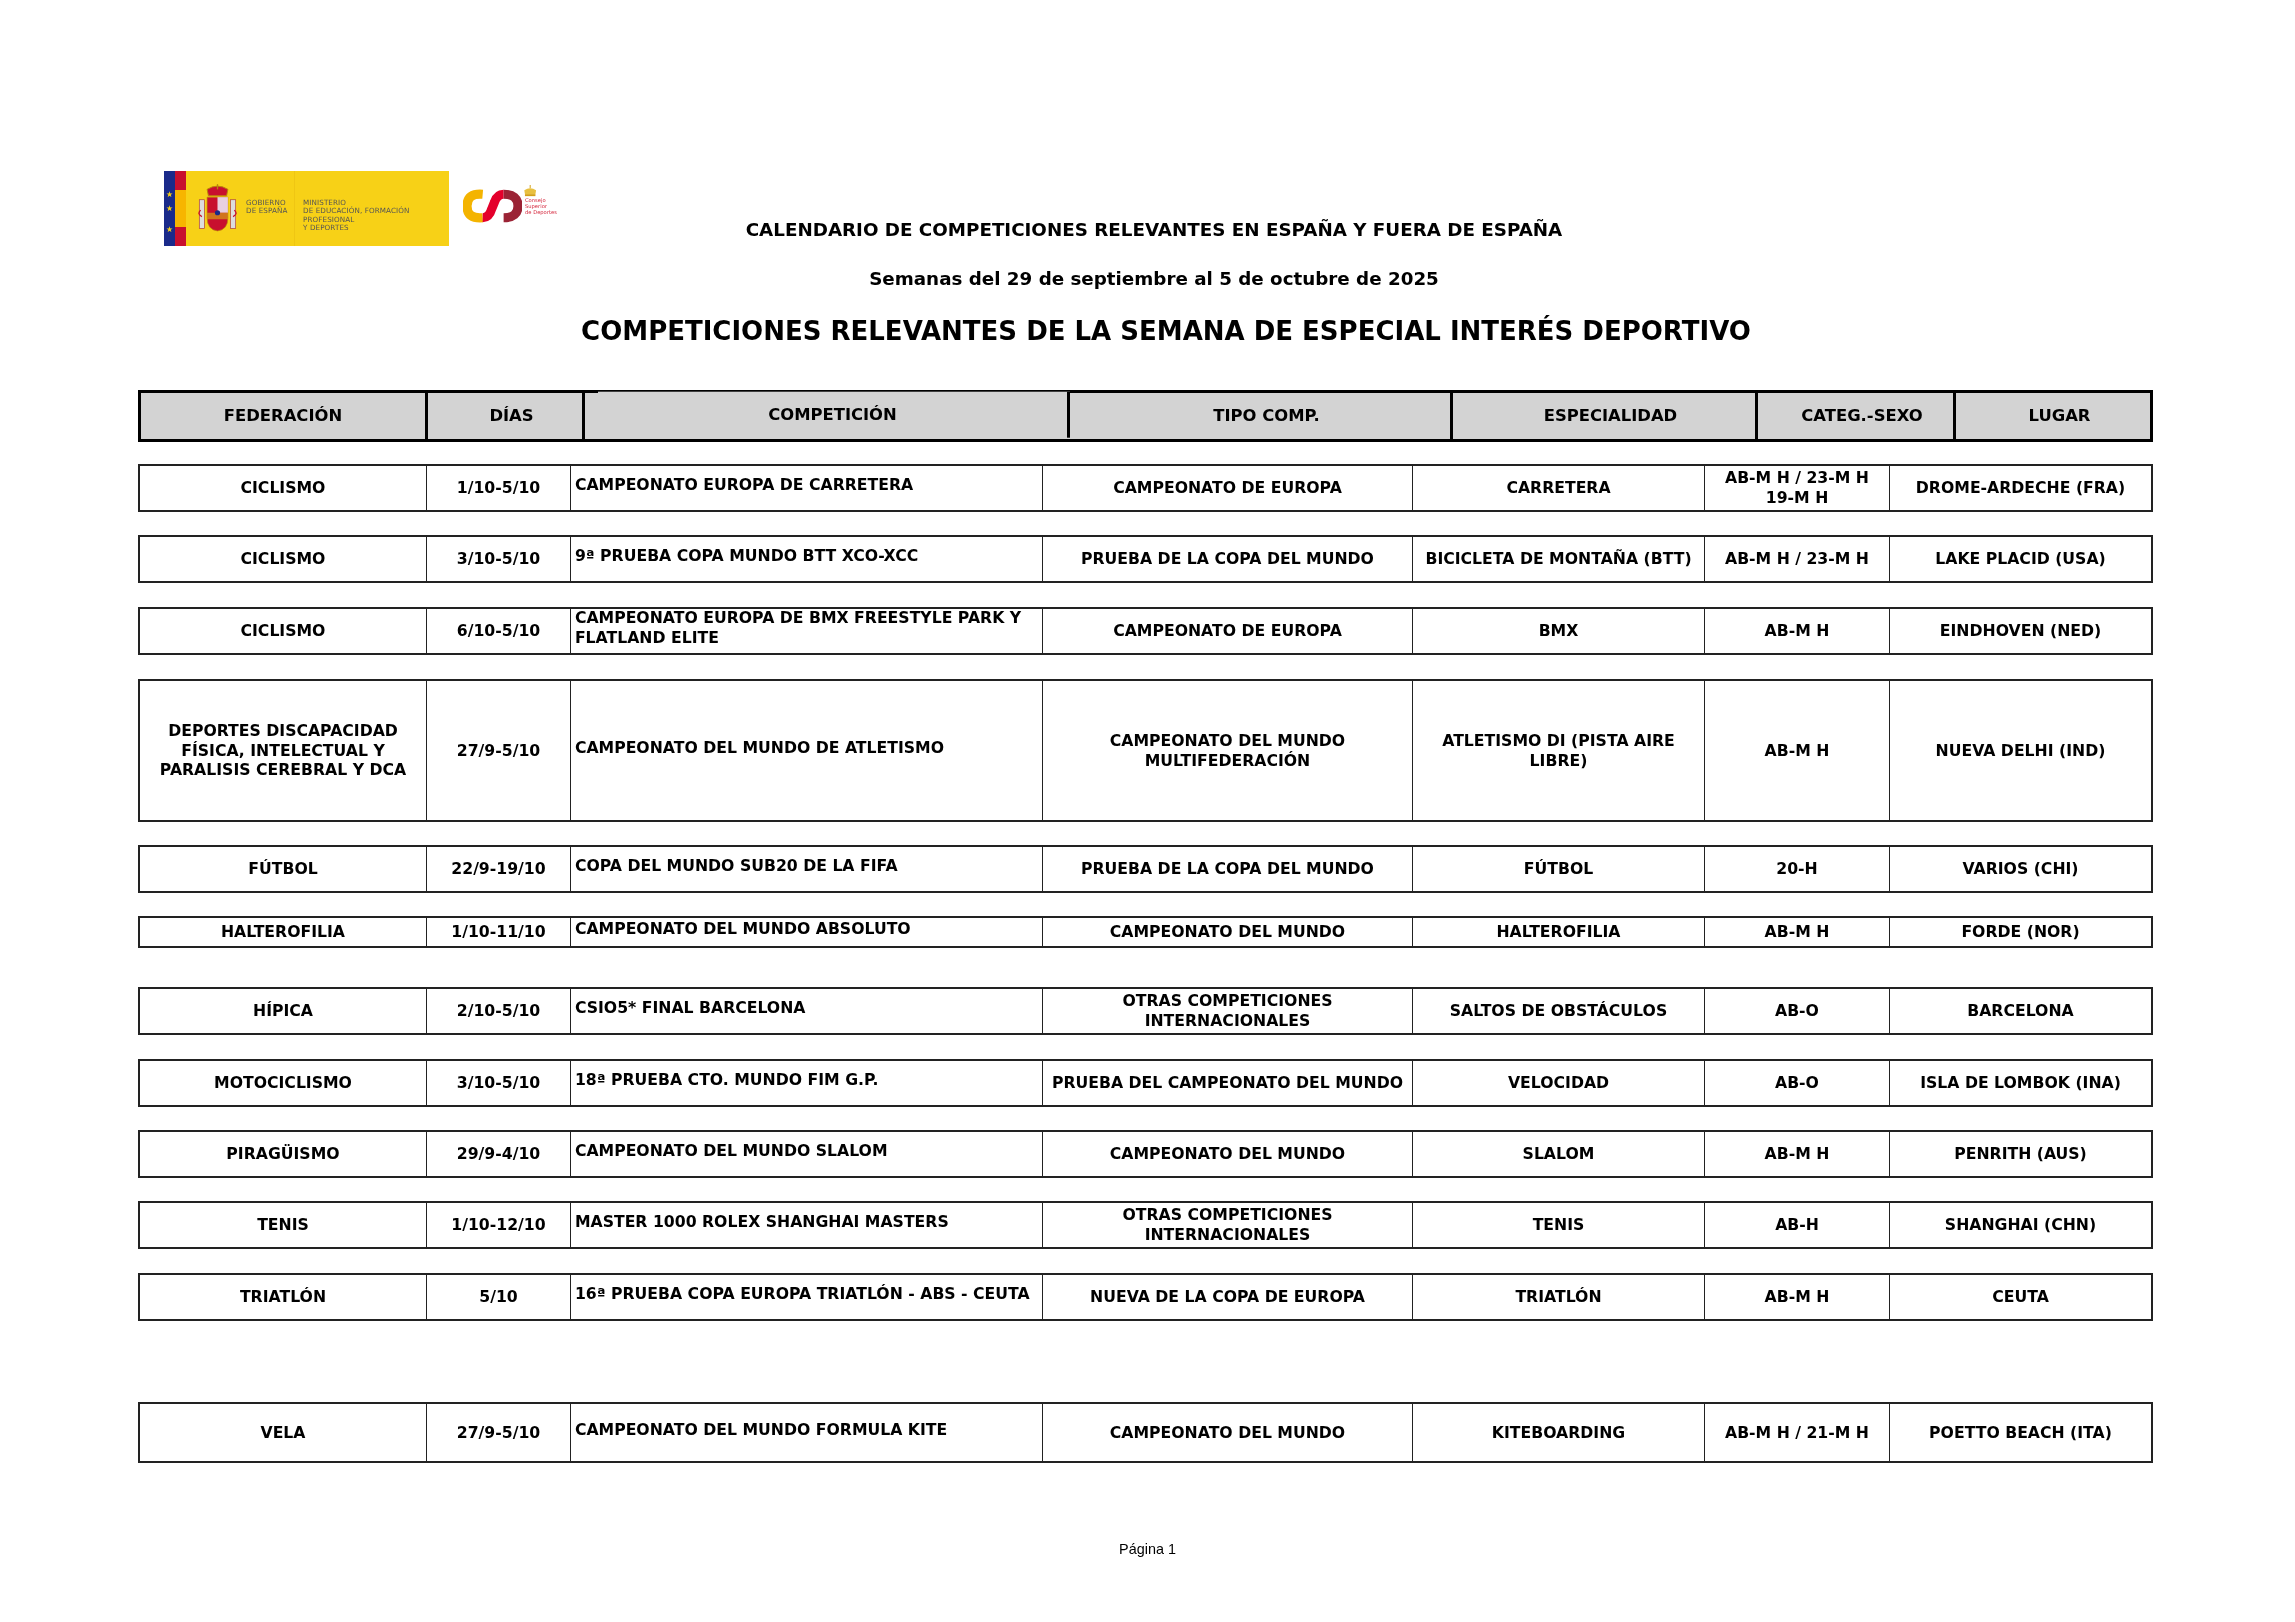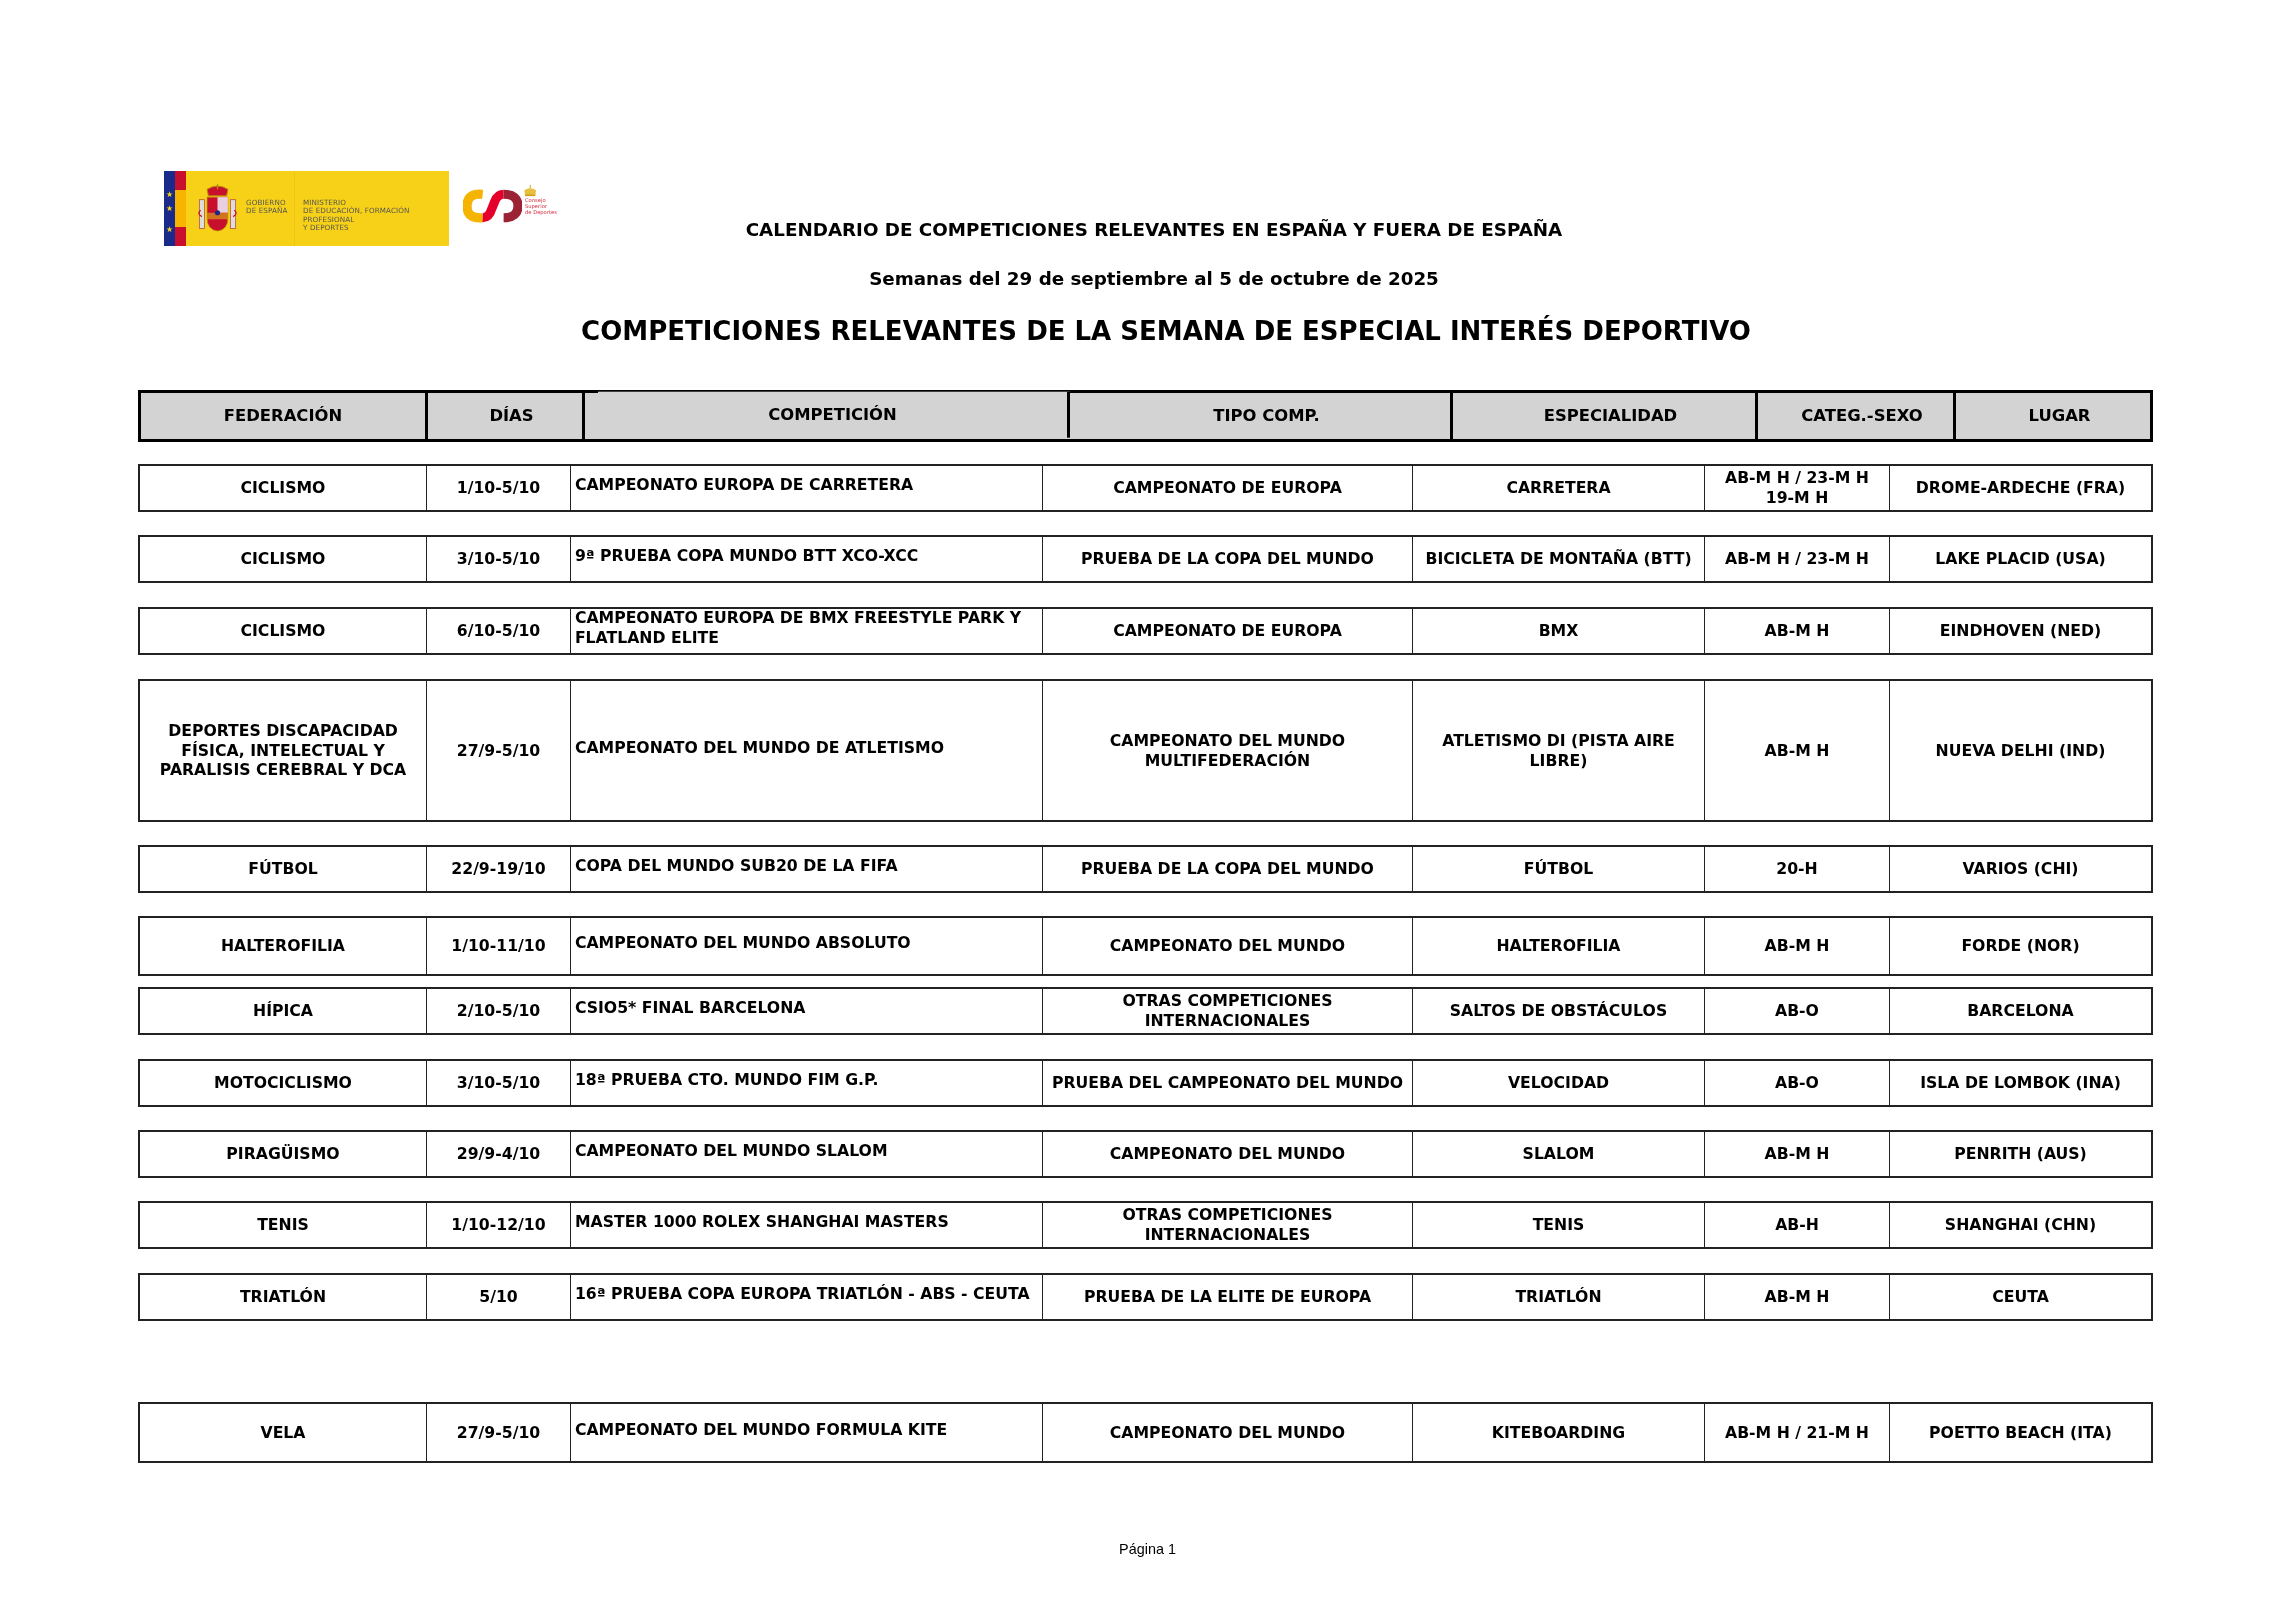--- a/index.html
+++ b/index.html
@@ -233,21 +233,21 @@
       <div class="cell c-esp">
         <span>FÚTBOL</span>
       </div>
       <div class="cell c-cat">
         <span>20-H</span>
       </div>
       <div class="cell c-lug">
         <span>VARIOS (CHI)</span>
       </div>
     </div>
-    <div class="grid-row data-row" style="top: 916px; height: 60px; justify-content: center;">
+    <div class="grid-row data-row" style="top: 916px; height: 32px; justify-content: center;">
       <div class="cell c-fed">
         <span>HALTEROFILIA</span>
       </div>
       <div class="cell c-dias">
         <span>1/10-11/10</span>
       </div>
       <div class="cell c-comp left">
         <span>CAMPEONATO DEL MUNDO ABSOLUTO</span>
       </div>
       <div class="cell c-tipo">
@@ -359,21 +359,21 @@
       <div class="cell c-fed">
         <span>TRIATLÓN</span>
       </div>
       <div class="cell c-dias">
         <span>5/10</span>
       </div>
       <div class="cell c-comp left">
         <span>16ª PRUEBA COPA EUROPA TRIATLÓN - ABS - CEUTA</span>
       </div>
       <div class="cell c-tipo">
-        <span>PRUEBA DE LA ELITE DE EUROPA</span>
+        <span>NUEVA DE LA COPA DE EUROPA</span>
       </div>
       <div class="cell c-esp">
         <span>TRIATLÓN</span>
       </div>
       <div class="cell c-cat">
         <span>AB-M H</span>
       </div>
       <div class="cell c-lug">
         <span>CEUTA</span>
       </div>

